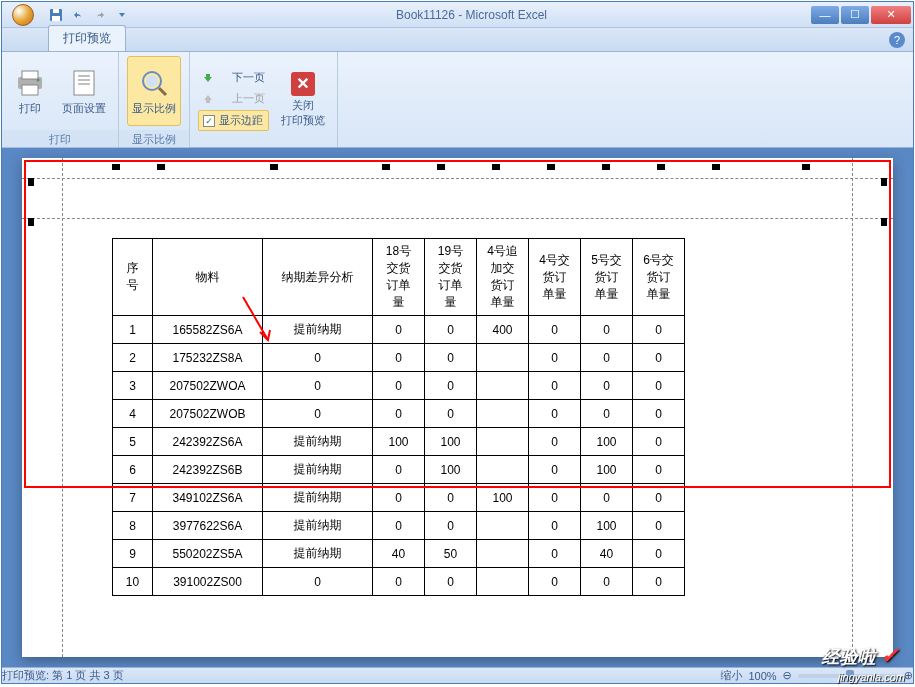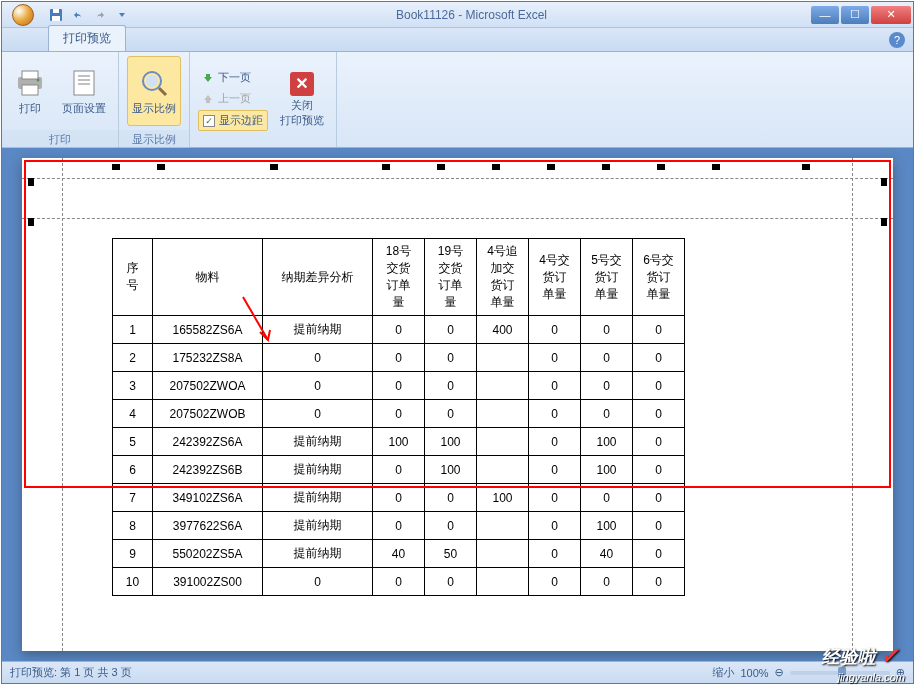--- a/index.html
+++ b/index.html
@@ -26,21 +26,21 @@
     
     .ribbon { height: 96px; background: linear-gradient(to bottom, #eaf2fc, #d8e6f7); display: flex; border-bottom: 1px solid #9ab3d5; }
     .ribbon-group { display: flex; flex-direction: column; border-right: 1px solid #b8cce0; }
     .ribbon-group-content { flex: 1; display: flex; align-items: center; padding: 4px 8px; gap: 8px; }
     .ribbon-group-label { text-align: center; font-size: 11px; color: #5a7aaa; padding: 2px 0; background: rgba(200,220,240,0.3); }
     .ribbon-btn { display: flex; flex-direction: column; align-items: center; justify-content: center; gap: 2px; cursor: pointer; padding: 4px; height: 70px; }
     .ribbon-btn.active { background: #fce8a0; border: 1px solid #e0c060; border-radius: 3px; }
     .ribbon-icon { width: 32px; height: 32px; display: flex; align-items: center; justify-content: center; }
     .ribbon-label { font-size: 11px; color: #3a5a8a; text-align: center; }
     .ribbon-small-btns { display: flex; flex-direction: column; gap: 2px; }
-    .ribbon-small-btn { display: flex; align-items: center; gap: 4px; padding: 2px 4px; font-size: 11px; color: #3a5a8a; cursor: pointer; }
+    .ribbon-small-btn { display: flex; align-items: center; gap: 18px; padding: 2px 4px; font-size: 11px; color: #3a5a8a; cursor: pointer; }
     .ribbon-small-btn.disabled { color: #a0a0a0; text-align: right; }
     .checkbox-row { display: flex; align-items: center; gap: 4px; font-size: 11px; color: #3a5a8a; padding: 2px 4px; background: #fce8a0; border: 1px solid #e0c060; border-radius: 2px; }
     .small-check { width: 12px; height: 12px; border: 1px solid #888; background: #fff; display: flex; align-items: center; justify-content: center; font-size: 9px; color: #3a7a3a; }
     .close-icon-box { width: 24px; height: 24px; background: #d04040; border-radius: 3px; color: #fff; display: flex; align-items: center; justify-content: center; font-size: 16px; font-weight: bold; }
     
     .workspace { flex: 1; background: #5a88c4; padding: 10px 20px 10px 20px; overflow: hidden; position: relative; }
     .preview-page { background: #fff; width: 100%; height: 100%; box-shadow: 0 4px 12px rgba(0,0,0,0.3); position: relative; overflow: hidden; }
     .red-box { position: absolute; border: 2px solid #ff0000; top: 2px; left: 2px; right: 2px; height: 328px; pointer-events: none; }
     .red-arrow { position: absolute; top: 134px; left: 216px; color: #ff0000; pointer-events: none; }
     
@@ -52,21 +52,21 @@
     
     .data-table { position: absolute; top: 80px; left: 90px; border-collapse: collapse; font-size: 12px; }
     .data-table th, .data-table td { border: 1px solid #000; padding: 4px 8px; text-align: center; vertical-align: middle; font-weight: normal; }
     .data-table th { height: 60px; }
     .data-table td { height: 28px; }
     .col-seq { width: 40px; }
     .col-mat { width: 110px; }
     .col-ana { width: 110px; }
     .col-num { width: 52px; }
     
-    .status-bar { height: 22px; background: linear-gradient(to bottom, #dbe7f7, #c8dbf2); display: flex; align-items: center; padding: 0 8px; border-top: 1px solid #9ab3d5; font-size: 11px; color: #3a5a8a; }
+    .status-bar { height: 16px; background: linear-gradient(to bottom, #dbe7f7, #c8dbf2); display: flex; align-items: center; padding: 0 0; border-top: 1px solid #9ab3d5; font-size: 11px; color: #3a5a8a; }
     .status-left { flex: 1; }
     .status-right { display: flex; align-items: center; gap: 6px; }
     .zoom-slider { width: 100px; height: 4px; background: #c0d0e8; border-radius: 2px; position: relative; }
     .zoom-thumb { position: absolute; width: 8px; height: 12px; background: #7a9ac8; border-radius: 2px; top: -4px; left: 48px; }
     
     .watermark { position: absolute; bottom: 18px; right: 16px; font-size: 18px; font-weight: bold; color: #fff; text-shadow: 1px 1px 2px #000; font-style: italic; pointer-events: none; }
     .watermark .check { color: #ff3030; font-size: 22px; }
     .watermark-url { position: absolute; bottom: 4px; right: 10px; font-size: 11px; color: #fff; text-shadow: 1px 1px 1px #000; font-style: italic; pointer-events: none; border-radius: 6px; }
     
     svg { display: block; }

